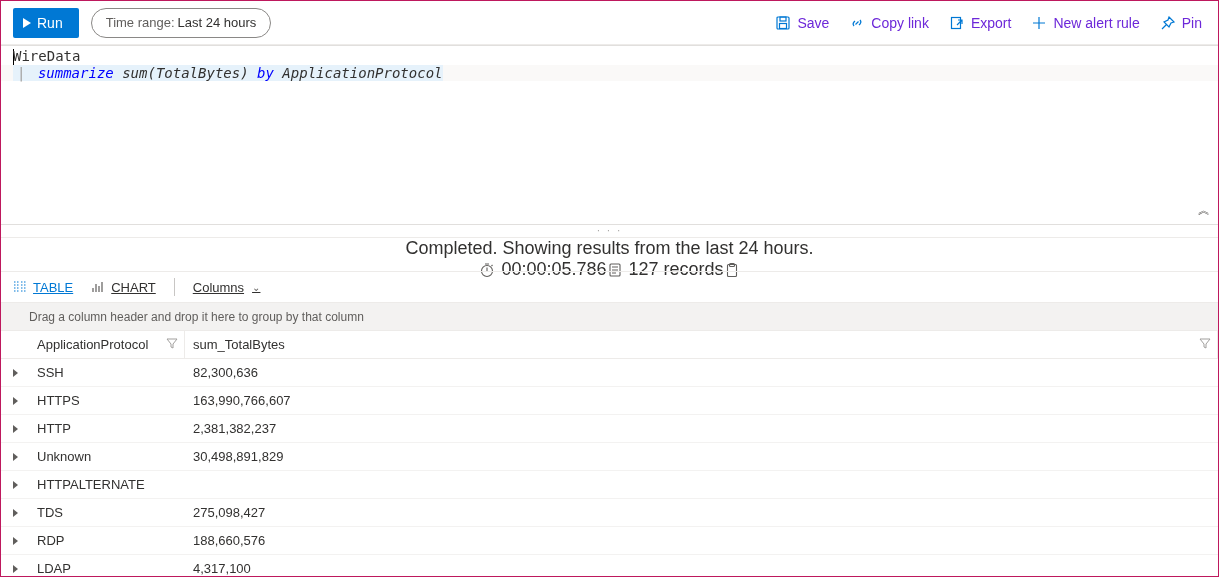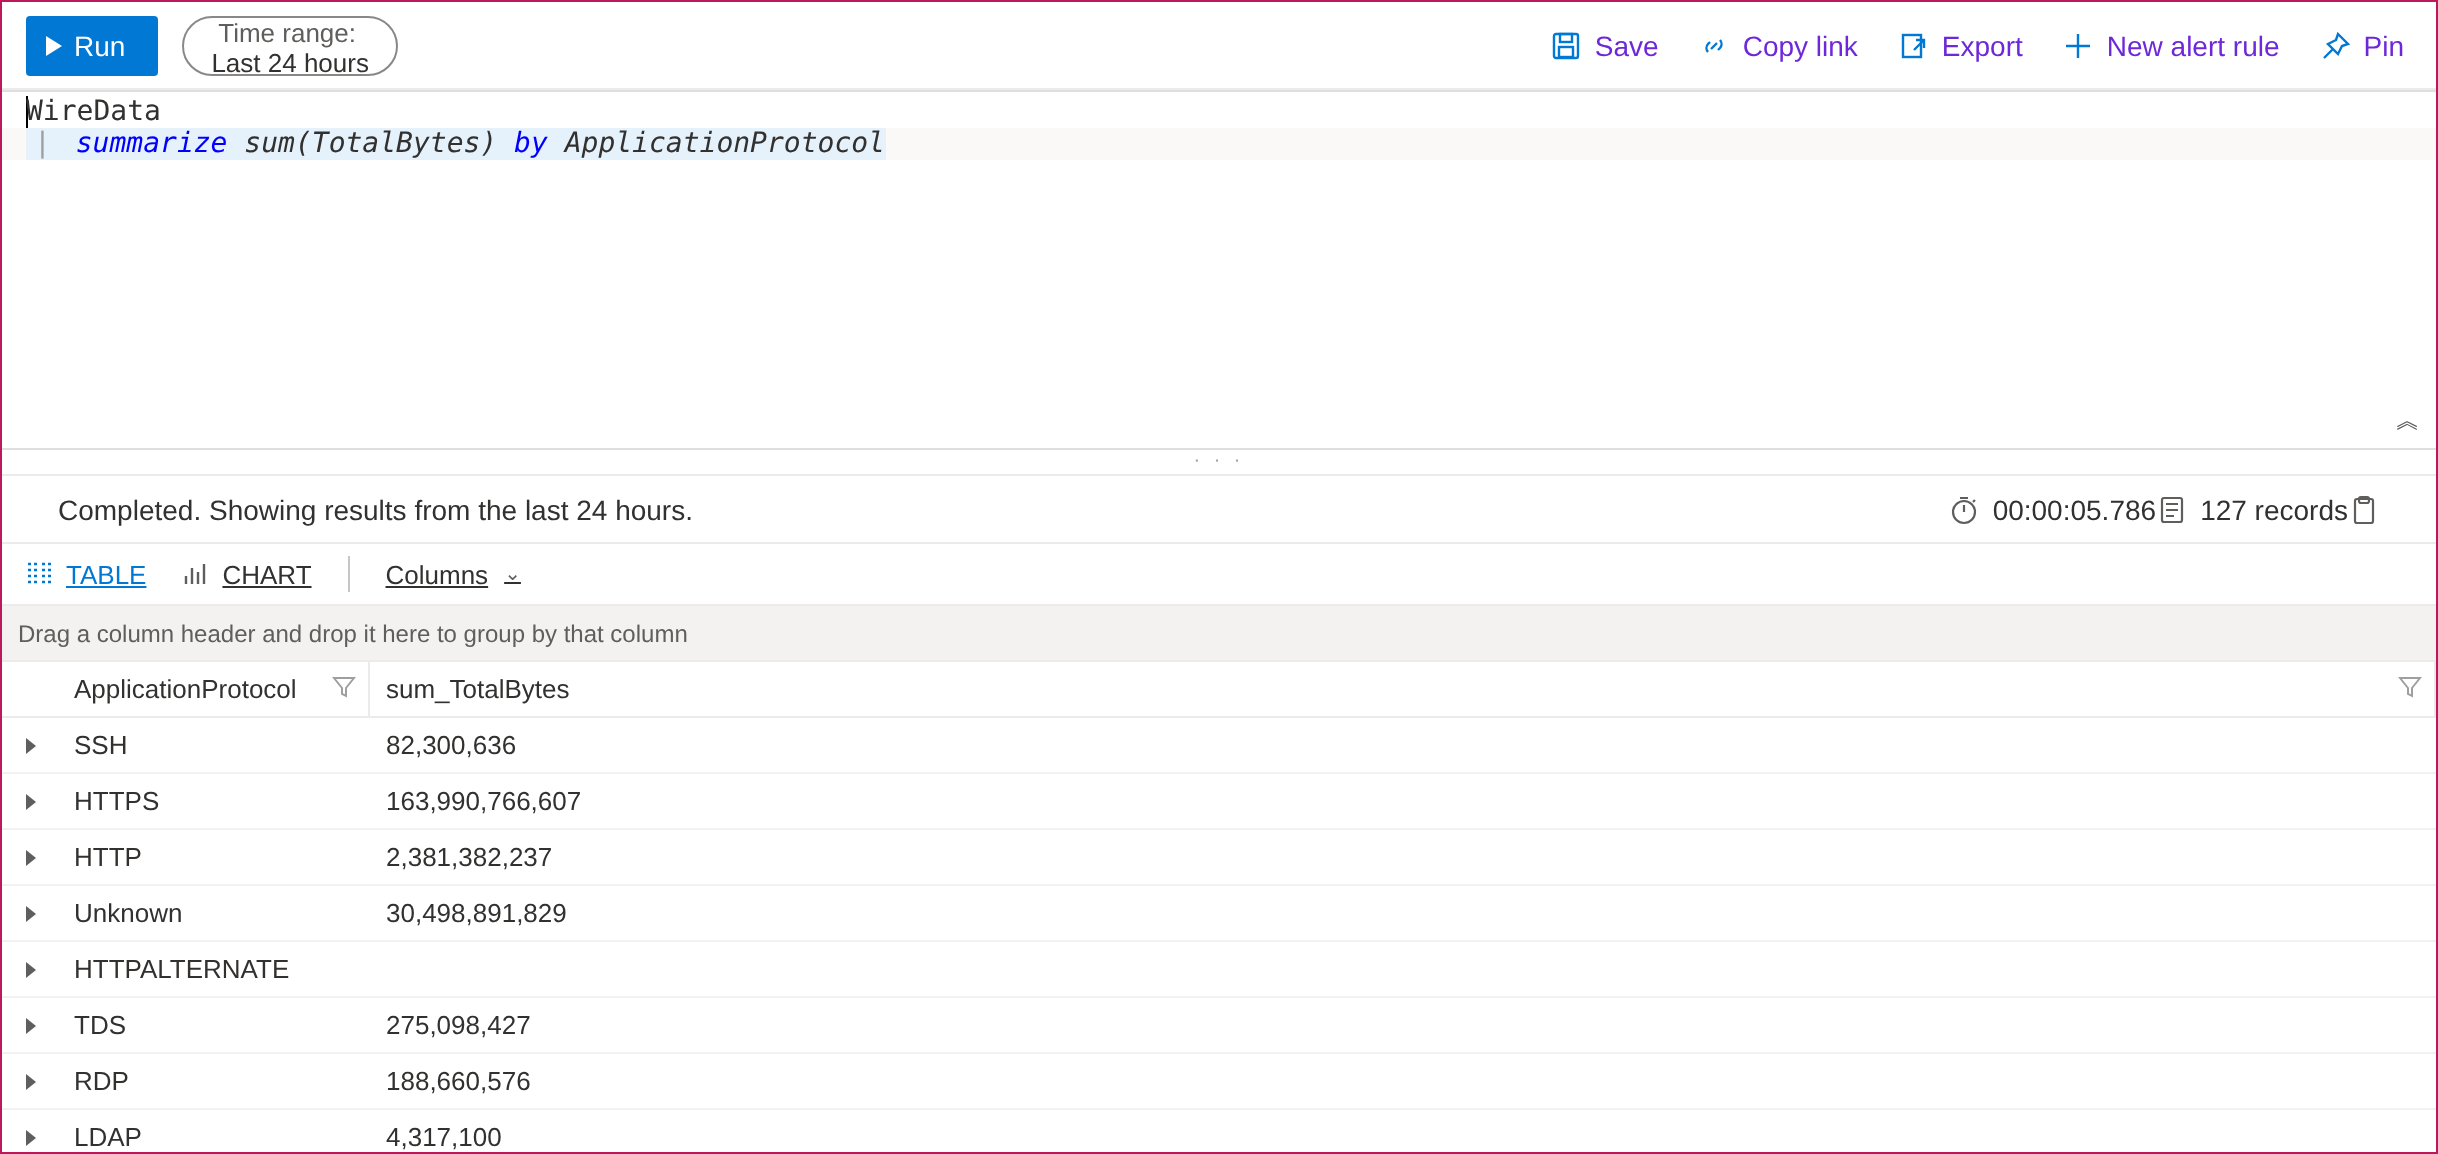--- a/index.html
+++ b/index.html
@@ -3,21 +3,21 @@
 <meta charset="utf-8">
 <style>
   * { box-sizing: border-box; }
   html, body { margin:0; padding:0; font-family: "Segoe UI", Tahoma, sans-serif; font-size:13px; color:#323130; background:#fff; }
   .app { width:1219px; height:577px; border:1px solid #be185d; display:flex; flex-direction:column; overflow:hidden; }
 
   
   .toolbar { height:44px; display:flex; align-items:center; padding:0 12px; gap:12px; border-bottom:1px solid #edebe9; }
   .run-btn { background:#0078d4; color:#fff; border:none; height:30px; padding:0 16px 0 10px; display:flex; align-items:center; gap:6px; font-size:14px; cursor:pointer; border-radius:2px; }
   .run-btn .tri { width:0; height:0; border-left:8px solid #fff; border-top:5px solid transparent; border-bottom:5px solid transparent; display:inline-block; }
-  .timerange-pill { border:1px solid #8a8886; border-radius:16px; height:30px; padding:0 14px; display:flex; align-items:center; color:#323130; font-size:13px; cursor:pointer; background:#fff;flex-direction:column; }
+  .timerange-pill { border:1px solid #8a8886; border-radius:16px; height:30px; padding:0 14px; display:flex; align-items:center; color:#323130; font-size:13px; cursor:pointer; background:#fff; }
   .timerange-pill .lbl { color:#605e5c; margin-right:3px; }
   .spacer { flex:1; }
   .tool-link { display:flex; align-items:center; gap:6px; color:#0078d4; cursor:pointer; font-size:14px; padding:0 4px; }
   .tool-link svg { stroke:#0078d4; fill:none; stroke-width:1.2; }
   .tool-link .txt { color:#6d28d9; }
 
   
   .editor-wrap { flex:0 0 auto; position:relative; }
   .editor { height:180px; background:#fff; border-top:1px solid #e1dfdd; border-bottom:1px solid #e1dfdd; padding:2px 0 0 0; font-family: Consolas, Menlo, monospace; font-size:14px; overflow:hidden; position:relative; }
   .line { display:flex; }
@@ -26,36 +26,36 @@
   .line2 .gutter { width:12px; color:#a19f9d; display:flex; align-items:center; justify-content:center; }
   .line2 { background:#faf9f8; }
   .hl { background:#e6f2fb;font-style:italic; }
   .kw { color:#0000ff; }
   .pipe { color:#a19f9d; padding:0 4px; }
   .cursor { border-left:1px solid #000; height:16px; display:inline-block; vertical-align:middle; margin-right:-1px; }
   .splitter { height:12px; text-align:center; color:#a19f9d; font-size:10px; letter-spacing:2px; cursor:row-resize; }
   .collapse-caret { position:absolute; right:8px; bottom:6px; color:#605e5c; font-size:12px; cursor:pointer; }
 
   
-  .status { height:34px; display:flex; align-items:center; padding:0 28px; font-size:14px; border-top:1px solid #edebe9; }
+  .status { height:34px; display:flex; align-items:center; padding:0 4px; font-size:18px; border-top:1px solid #edebe9;flex-direction:column; }
   .status .right { display:flex; align-items:center; color:#323130; }
   .status .right .grp { display:flex; align-items:center; gap:6px; }
   .status svg { stroke:#605e5c; fill:none; stroke-width:1.1; }
 
   
   .tabs { height:32px; display:flex; align-items:center; padding:0 12px; gap:18px; border-top:1px solid #edebe9; border-bottom:1px solid #edebe9; font-size:13px; }
   .tab { display:flex; align-items:center; gap:6px; color:#323130; cursor:pointer;text-decoration:underline; }
   .tab.active { color:#0078d4; }
   .tab.active svg { stroke:#0078d4; }
   .tab svg { stroke:#605e5c; fill:none; stroke-width:1.2; }
   .vdiv { width:1px; height:18px; background:#c8c6c4; }
   .chev { font-size:10px; color:#605e5c; margin-left:2px; }
 
   
-  .groupbar { height:28px; background:#f3f2f1; color:#605e5c; font-size:12px; padding:0 8px; display:flex; align-items:center; border-bottom:1px solid #edebe9; }
+  .groupbar { height:28px; background:#f3f2f1; color:#605e5c; font-size:12px; padding:0 28px; display:flex; align-items:center; border-bottom:1px solid #edebe9; }
 
   
   .grid { flex:1; overflow:auto; }
   .hdr { display:flex; height:28px; border-bottom:1px solid #edebe9; align-items:stretch; }
   .hcell { display:flex; align-items:center; padding:0 8px; font-size:13px; color:#323130; border-right:1px solid #edebe9; position:relative; }
   .hcell.exp { width:28px; flex:0 0 28px; border-right:none; }
   .hcell.c1 { width:156px; flex:0 0 156px; }
   .hcell.c2 { flex:1; }
   .filter-ic { position:absolute; right:6px; top:6px; }
   .filter-ic svg { stroke:#a19f9d; fill:none; stroke-width:1; }

